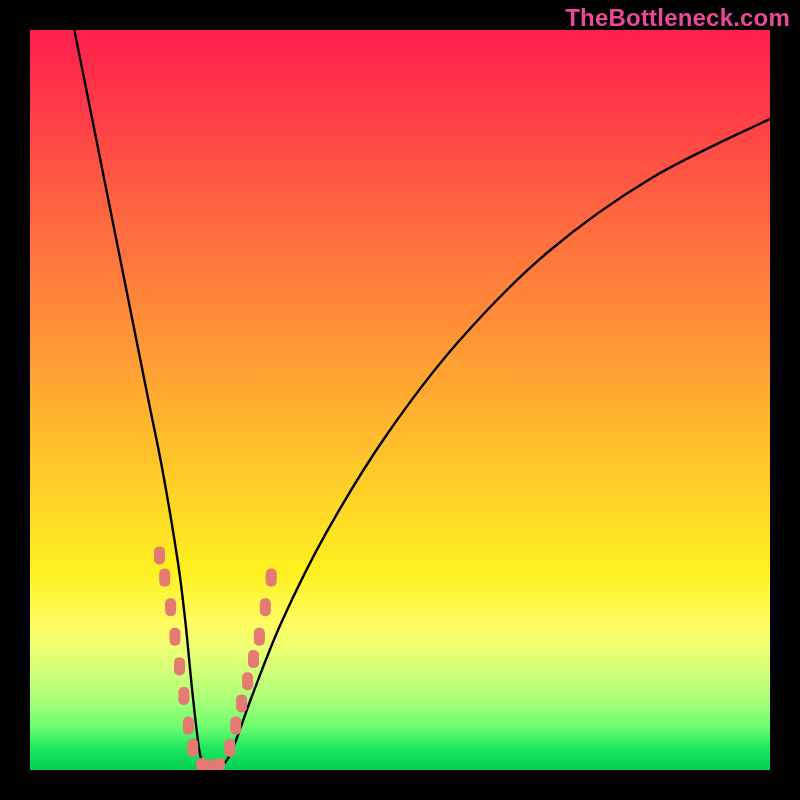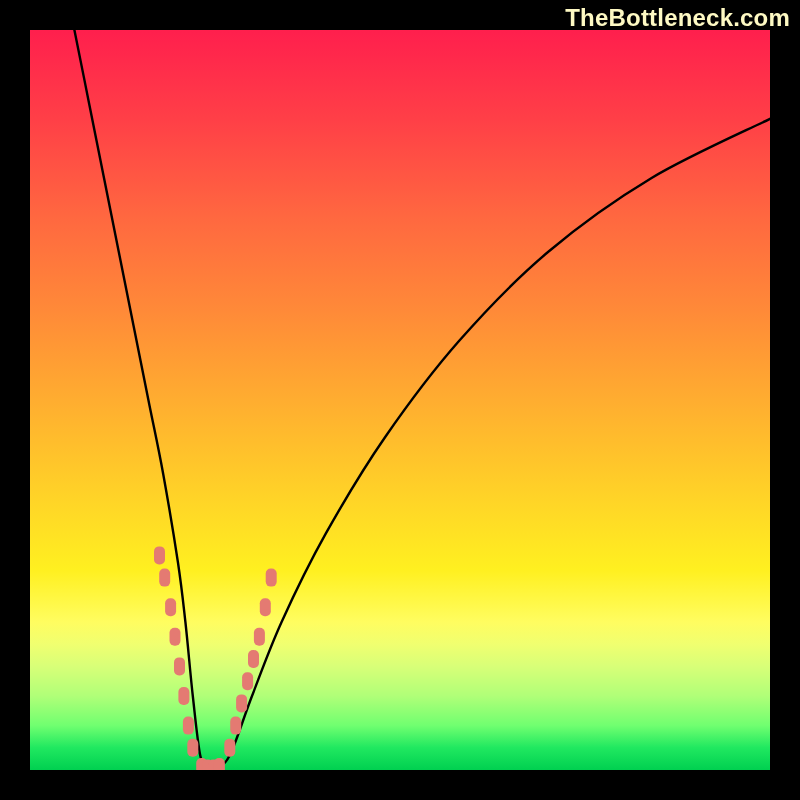--- a/index.html
+++ b/index.html
@@ -14,21 +14,21 @@
   .outer {
     position: relative;
     width: 800px;
     height: 800px;
     background: #000;
   }
   .watermark {
     position: absolute;
     top: 4px;
     right: 10px;
-    color: #fef9c3;
+    color: #ec4899;
     font-size: 24px;
     font-weight: 600;
     letter-spacing: 0.2px;
     user-select: none;
   }
   .plot {
     position: absolute;
     left: 30px;
     top: 30px;
     width: 740px;

